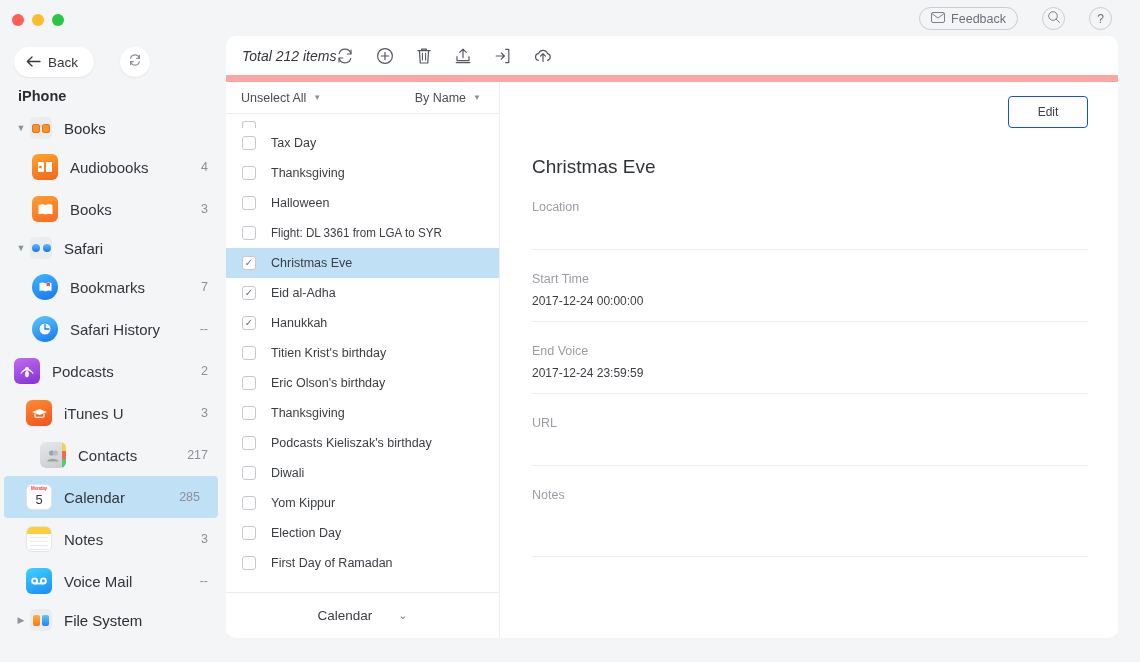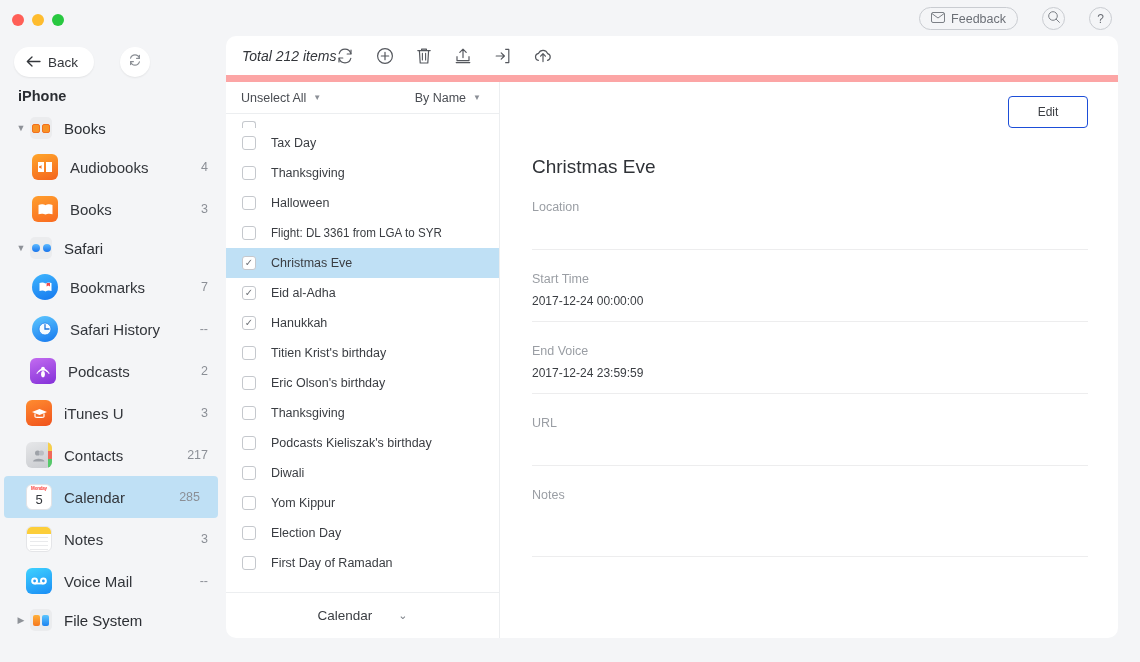--- a/index.html
+++ b/index.html
@@ -272,21 +272,21 @@
       <svg width="16" height="16" viewBox="0 0 16 16">
           <circle cx="8" cy="8" r="6" fill="#fff" opacity=".95"></circle>
           <circle cx="8" cy="8" r="6" fill="none" stroke="#1f83ee" stroke-width=".8"></circle>
           <path d="M8 3.6 V8 H12" fill="none" stroke="#1b74dd" stroke-width="1.3" stroke-linecap="round"></path>
         </svg>
     </div>
     <div class="sb-label">Safari History</div>
     <div class="sb-count">--</div>
   </div>
 
-  <div class="sb-row" style="padding-left:30px">
+  <div class="sb-row" style="padding-left:14px">
     <div class="sb-icon ic-podcasts">
       <svg width="16" height="16" viewBox="0 0 16 16">
           <ellipse cx="8" cy="11.2" rx="1.9" ry="3.1" fill="#fff"></ellipse>
           <circle cx="8" cy="5.6" r="1.9" fill="#fff"></circle>
           <path d="M3.6 8.6 A5.2 5.2 0 0 1 12.4 8.6" fill="none" stroke="#fff" stroke-width="1.2" stroke-linecap="round"></path>
           <path d="M2 10.4 A7 7 0 0 1 14 10.4" fill="none" stroke="#fff" stroke-width="1.1" stroke-linecap="round" opacity=".85"></path>
         </svg>
     </div>
     <div class="sb-label">Podcasts</div>
     <div class="sb-count">2</div>
@@ -296,21 +296,21 @@
     <div class="sb-icon ic-itunesu">
       <svg width="17" height="14" viewBox="0 0 17 14">
           <path d="M8.5 3 L16 6 L8.5 9 L1 6 Z" fill="#fff"></path>
           <path d="M4 7.4 V10.4 C4 11.6 13 11.6 13 10.4 V7.4" fill="none" stroke="#fff" stroke-width="1.2"></path>
         </svg>
     </div>
     <div class="sb-label">iTunes U</div>
     <div class="sb-count">3</div>
   </div>
 
-  <div class="sb-row" style="padding-left:26px">
+  <div class="sb-row" style="padding-left:40px">
     <div class="sb-icon ic-contacts">
       <svg width="17" height="15" viewBox="0 0 17 15">
           <circle cx="6.6" cy="5" r="2.6" fill="#9ea2a8"></circle>
           <circle cx="10.4" cy="5" r="2.6" fill="#babec3"></circle>
           <path d="M2 13.5 C2.6 9.8 12.6 9.8 13.6 13.5 Z" fill="#9ea2a8"></path>
         </svg>
     </div>
     <div class="sb-label">Contacts</div>
     <div class="sb-count">217</div>
   </div>

